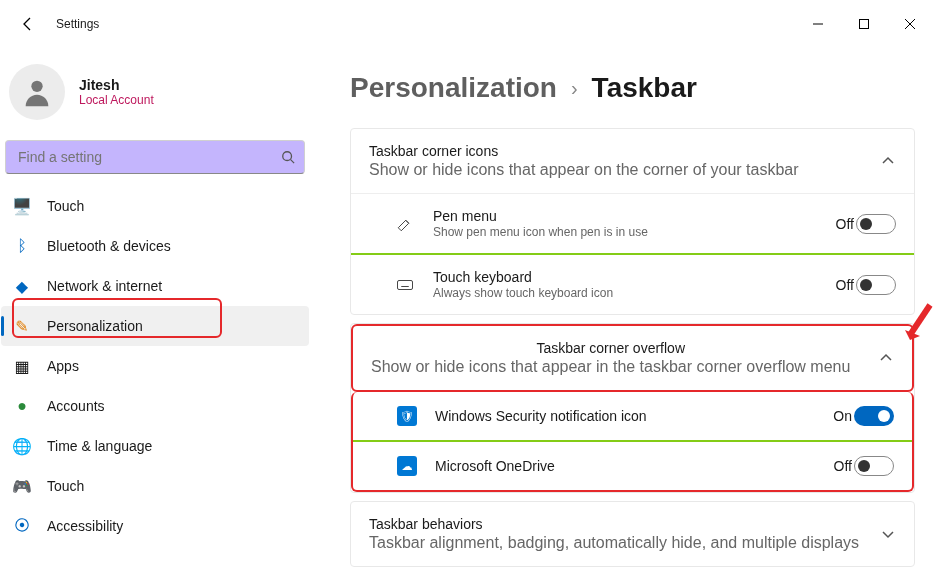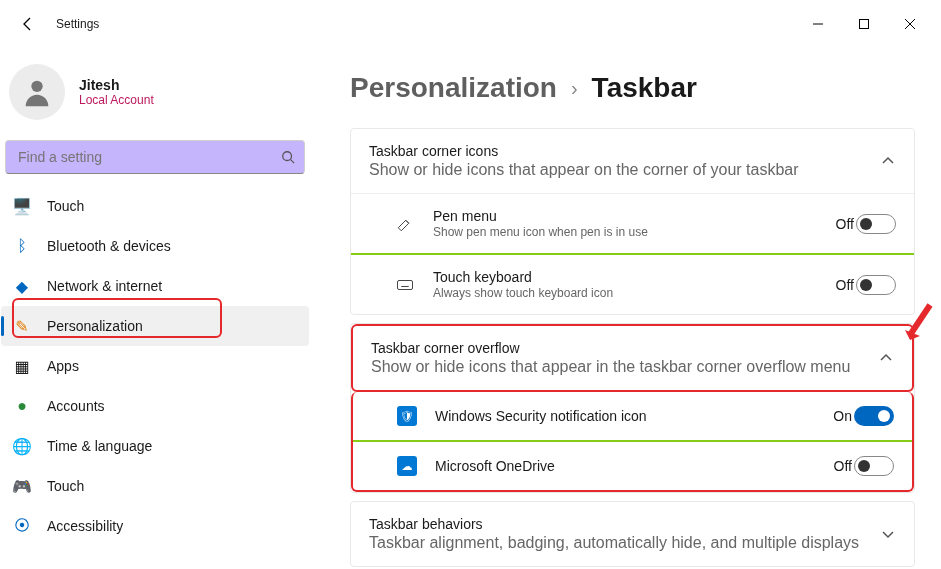--- a/index.html
+++ b/index.html
@@ -46,21 +46,21 @@
 .row-desc { font-size: 12px; color: #666; margin-top: 1px; }
 .row-right { margin-left: auto; display: flex; align-items: center; gap: 2px; }
 .toggle-label { font-size: 14px; }
 .toggle { width: 40px; height: 20px; border-radius: 10px; position: relative; cursor: pointer; }
 .toggle.off { background: #fff; border: 1px solid #888; }
 .toggle.off::after { content:""; position:absolute; width:12px; height:12px; background:#333; border-radius:50%; top:3px; left:3px; }
 .toggle.on { background: #0067c0; }
 .toggle.on::after { content:""; position:absolute; width:12px; height:12px; background:#fff; border-radius:50%; top:4px; right:4px; }
 .appicon { width: 20px; height: 20px; border-radius: 3px; display:flex; align-items:center; justify-content:center; font-size:11px; color:#fff; }
 .appicon.blue { background: #0078d4; }
-.hl-red { border: 2px solid #e5282b; border-radius: 6px; }
+.hl-red { border: 2px solid #e5282b; border-radius: 6px; text-align: center; }
 .hl-top { position: absolute; pointer-events: none; }
 .arrow-annot { position: absolute; top: 300px; left: 900px; color:#e5282b; }
 </style>
 </head>
 <body>
 
 <div class="titlebar">
   <div class="back-btn">
     <svg viewBox="0 0 16 16">
         <path d="M10 2 L4 8 L10 14" fill="none" stroke="#000" stroke-width="1.3"></path>

